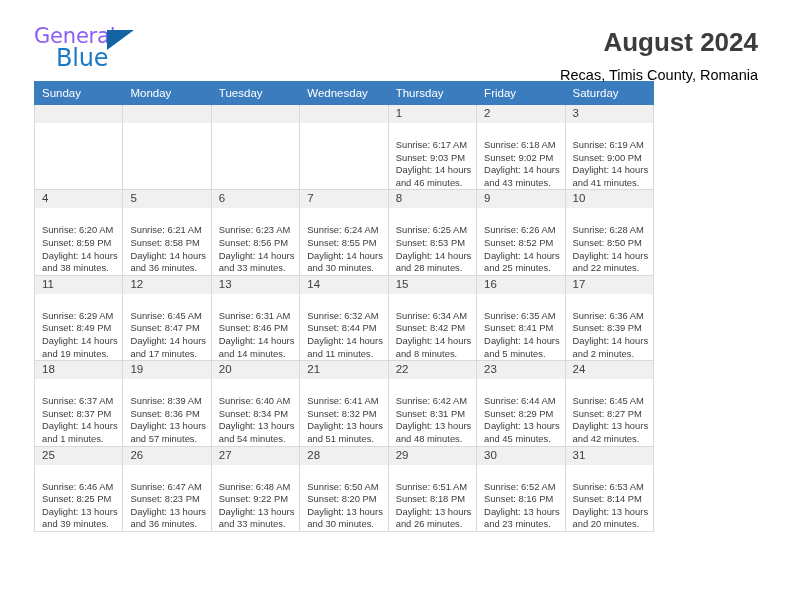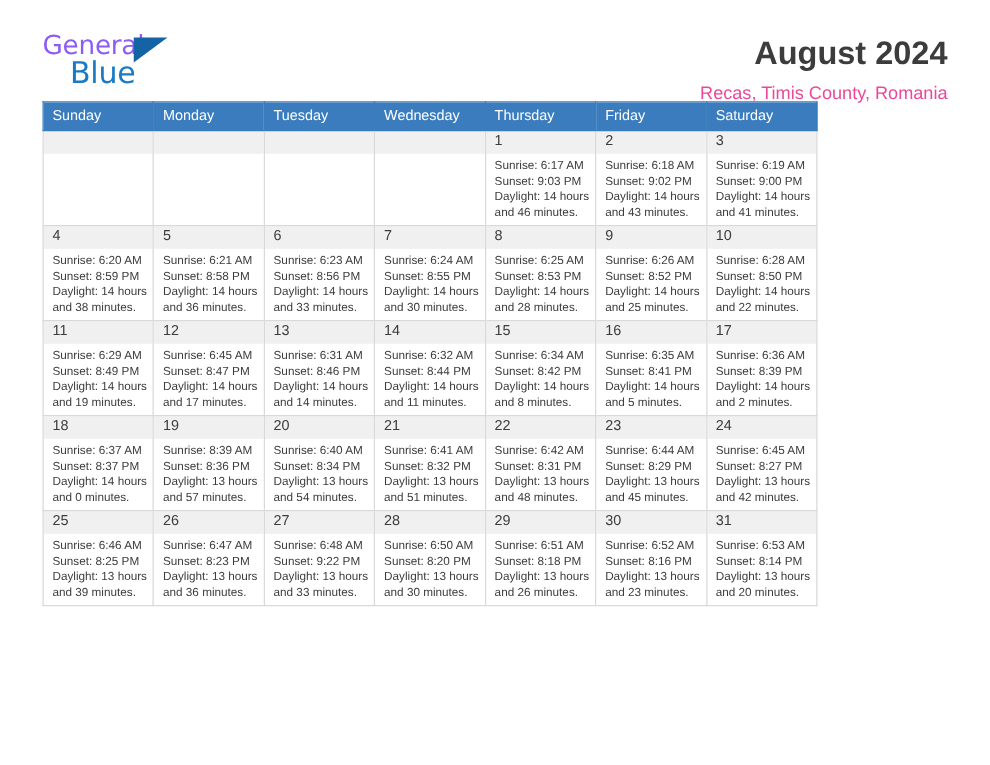--- a/index.html
+++ b/index.html
@@ -71,21 +71,21 @@
   }
   .cal-title {
     font-size: 26px;
     color: #3c3c3c;
     font-weight: bold;
     line-height: 1.15;
     white-space: nowrap;
   }
   .cal-subtitle {
     font-size: 14.5px;
-    color: #ec4899;
+    color: #000000;
     margin-top: 9px;
     white-space: nowrap;
   }
 
   
   .calendar {
     margin-top: 11px;
     width: 620px;
     border-collapse: collapse;
     table-layout: fixed;
@@ -117,20 +117,21 @@
   }
   td.empty .daynum {
     background: #f0f0f0;
     color: transparent;
   }
   .info {
     padding: 3px 6px 0 7px;
     font-size: 9.4px;
     line-height: 12.6px;
     color: #3c3c3c;
+    margin-top: 13px;
   }
   .info div { white-space: nowrap; }
 </style>
 </head>
 <body>
 
 <div class="page">
 
   <div class="header">
     <div class="logo">
@@ -328,21 +329,21 @@
             </div>
           </td>
         </tr>
         <tr>
           <td class="">
             <div class="daynum">18</div>
             <div class="info">
               <div>Sunrise: 6:37 AM</div>
               <div>Sunset: 8:37 PM</div>
               <div>Daylight: 14 hours</div>
-              <div>and 0 minutes.</div>
+              <div>and 1 minutes.</div>
             </div>
           </td>
           <td class="">
             <div class="daynum">19</div>
             <div class="info">
               <div>Sunrise: 8:39 AM</div>
               <div>Sunset: 8:36 PM</div>
               <div>Daylight: 13 hours</div>
               <div>and 57 minutes.</div>
             </div>

